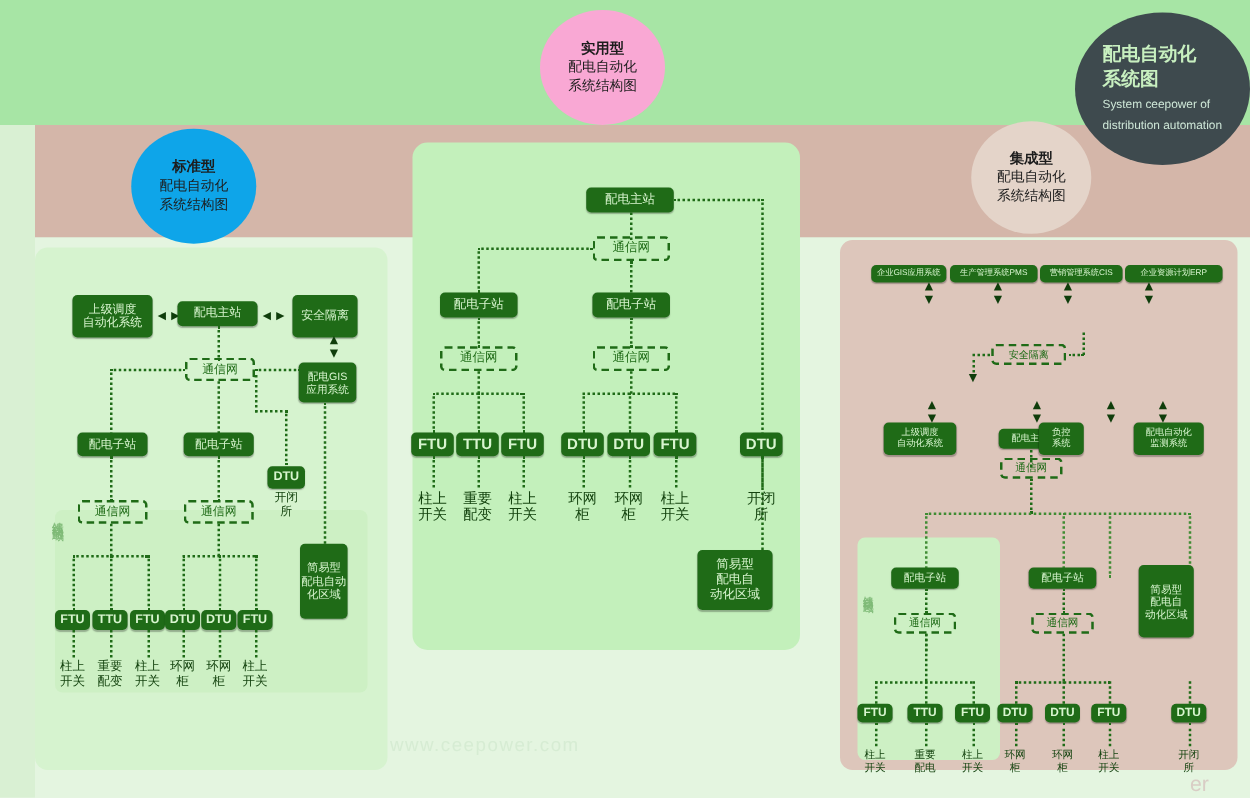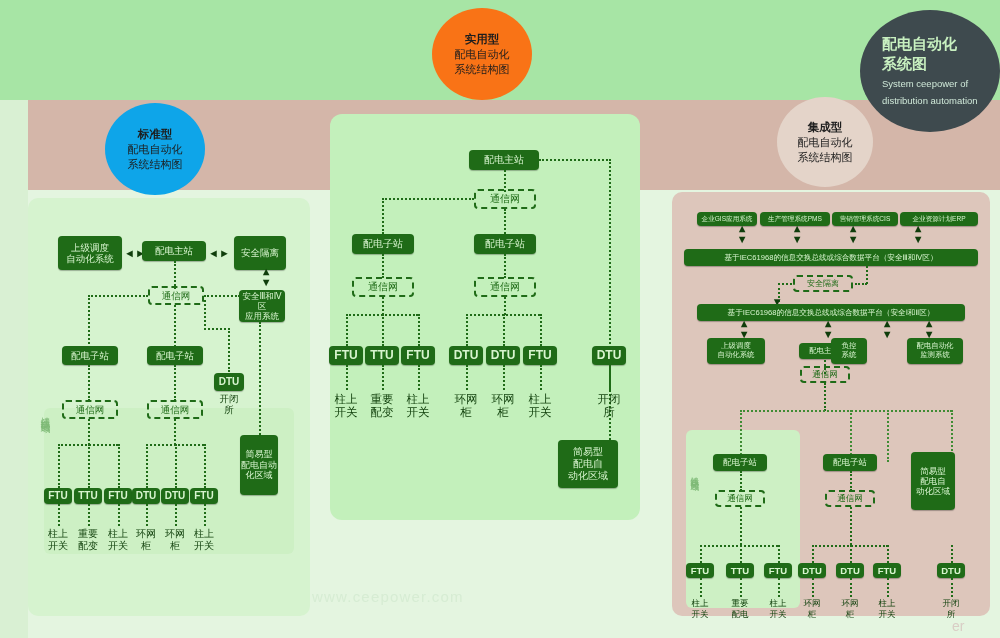--- a/index.html
+++ b/index.html
@@ -28,21 +28,21 @@
   .panel-right-inner{position:absolute;left:686px;top:430px;width:114px;height:178px;
                      background:#cdf0c4;border-radius:6px;}
 
   
   .badge{position:absolute;border-radius:50%;display:flex;flex-direction:column;
          align-items:center;justify-content:center;text-align:center;
          color:#1d1d1d;line-height:1.32;}
   .badge .bt{font-weight:bold;font-size:11.5px;}
   .badge .bl{font-size:11px;}
   .badge-std{left:105px;top:103px;width:100px;height:92px;background:#0ea5e9;}
-  .badge-prac{left:432px;top:8px;width:100px;height:92px;background:#f97316;}
+  .badge-prac{left:432px;top:8px;width:100px;height:92px;background:#f9a8d4;}
   .badge-int{left:777px;top:97px;width:96px;height:90px;background:#e4d4c9;}
   .badge-dark{left:860px;top:10px;width:140px;height:122px;background:#3e4a4e;
               align-items:flex-start;padding-left:22px;box-sizing:border-box;}
   .badge-dark .dt{color:#c8f0c0;font-size:15px;font-weight:bold;line-height:1.35;}
   .badge-dark .ds{color:#cfe8d8;font-size:9.5px;line-height:1.35;margin-top:4px;}
 
   
   .nd{position:absolute;box-sizing:border-box;display:flex;flex-direction:column;
       align-items:center;justify-content:center;text-align:center;line-height:1.2;}
   .solid{background:#1f6b17;color:#d8f5cf;border-radius:4px;
@@ -54,21 +54,21 @@
   
   .ln{position:absolute;background:transparent;}
   .lv{border-left:2.2px dotted #1f6b17;}
   .lh{border-top:2.2px dotted #1f6b17;}
   .lv-g{border-left:2.2px dotted #3f8c33;}
   .lh-g{border-top:2.2px dotted #3f8c33;}
 
   .arw{position:absolute;color:#0f3d0b;font-size:11px;line-height:1;}
   .wm{position:absolute;left:312px;top:588px;color:#d6ecd3;font-size:15px;
       letter-spacing:1.2px;}
-  .wm2{position:absolute;left:952px;top:618px;color:#d9cdc5;font-size:14px;}
+  .wm2{position:absolute;left:952px;top:618px;color:#d9cdc5;font-size:17px;}
   .dots3{position:absolute;color:#1f6b17;font-size:11px;font-weight:bold;}
 </style>
 </head>
 <body>
 
 <div id="stage">
 
   <div class="band band-top"></div>
   <div class="band band-mid"></div>
   <div class="band band-tan"></div>
@@ -96,21 +96,21 @@
   </div>
 
   <div class="arw" style="left:256px;top:272px;transform:rotate(90deg);">◄►</div>
 
   <div class="ln lv" style="left:174px;top:261px;height:28px;"></div>
   <div class="nd dash" style="left:148px;top:286px;width:56px;height:19px;font-size:9.5px;">
     <span>通信网</span>
   </div>
 
   <div class="nd solid" style="left:239px;top:290px;width:46px;height:32px;font-size:8.5px;">
-    <span>安全Ⅲ和Ⅳ区</span>
+    <span>配电GIS</span>
     <span>应用系统</span>
   </div>
 
   <div class="ln lh" style="left:88px;top:295px;width:60px;"></div>
   <div class="ln lv" style="left:88px;top:295px;height:56px;"></div>
   <div class="ln lh" style="left:204px;top:295px;width:36px;"></div>
   <div class="ln lv" style="left:174px;top:305px;height:46px;"></div>
   <div class="ln lv" style="left:204px;top:295px;height:35px;"></div>
   <div class="ln lh" style="left:204px;top:328px;width:26px;"></div>
   <div class="ln lv" style="left:228px;top:328px;height:44px;"></div>
@@ -336,36 +336,30 @@
         <span>企业资源计划ERP</span>
       </div>
     </div>
   <div class="dots3" style="left:846px;top:216px;">...</div>
 
   <div class="arw" style="left:732px;top:229px;transform:rotate(90deg);">◄►</div>
   <div class="arw" style="left:787px;top:229px;transform:rotate(90deg);">◄►</div>
   <div class="arw" style="left:843px;top:229px;transform:rotate(90deg);">◄►</div>
   <div class="arw" style="left:908px;top:229px;transform:rotate(90deg);">◄►</div>
 
-  <div class="nd solid" style="left:684px;top:249px;width:294px;height:17px;font-size:7.6px;">
-    <span>基于IEC61968的信息交换总线或综合数据平台（安全Ⅲ和Ⅳ区）</span>
-  </div>
 
   <div class="nd dash" style="left:793px;top:275px;width:60px;height:17px;font-size:8px;">
     <span>安全隔离</span>
   </div>
   <div class="ln lv" style="left:866px;top:266px;height:18px;"></div>
   <div class="ln lh" style="left:855px;top:283px;width:12px;"></div>
   <div class="ln lh" style="left:778px;top:283px;width:14px;"></div>
   <div class="ln lv" style="left:778px;top:283px;height:19px;"></div>
   <div class="arw" style="left:772px;top:297px;transform:rotate(90deg);">►</div>
 
-  <div class="nd solid" style="left:697px;top:304px;width:268px;height:17px;font-size:7.6px;">
-    <span>基于IEC61968的信息交换总线或综合数据平台（安全Ⅰ和Ⅱ区）</span>
-  </div>
 
   <div class="arw" style="left:734px;top:324px;transform:rotate(90deg);">◄►</div>
   <div class="arw" style="left:818px;top:324px;transform:rotate(90deg);">◄►</div>
   <div class="arw" style="left:877px;top:324px;transform:rotate(90deg);">◄►</div>
   <div class="arw" style="left:919px;top:324px;transform:rotate(90deg);">◄►</div>
 
   <div id="int-tier2">
       <div class="nd solid" style="left: 707px; top: 338px; width: 58px; height: 26px; font-size: 7.4px;">
         <span>上级调度</span>
         <span>自动化系统</span>

